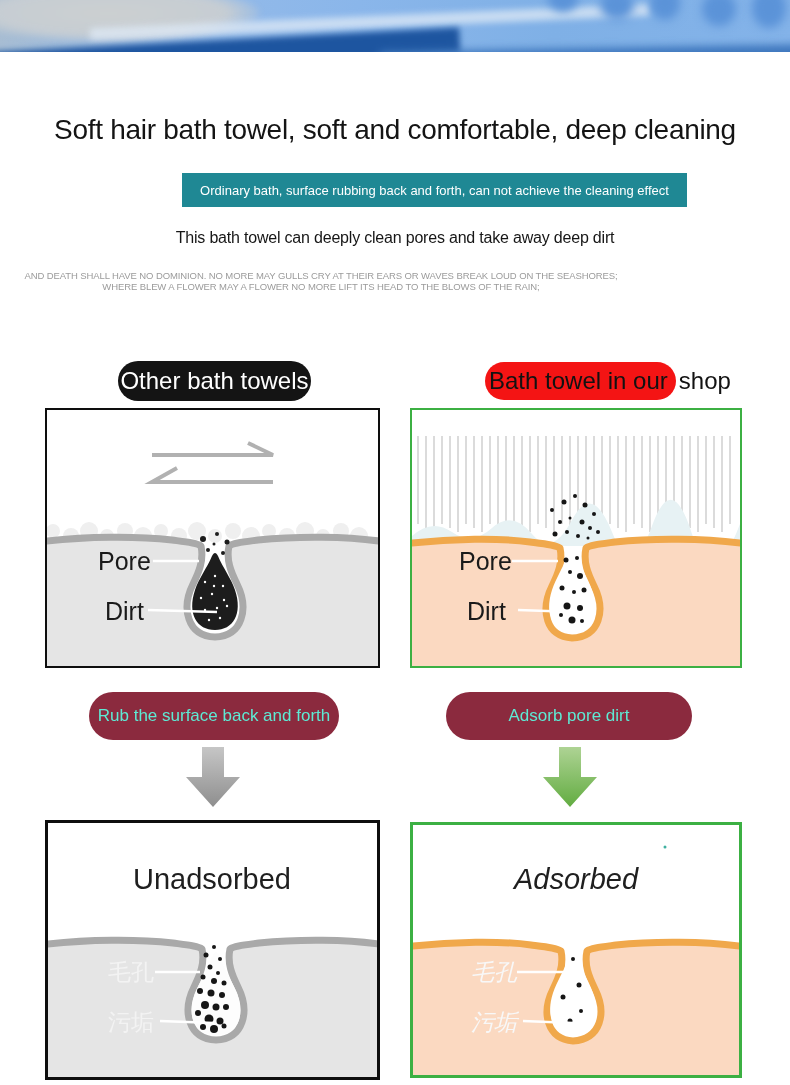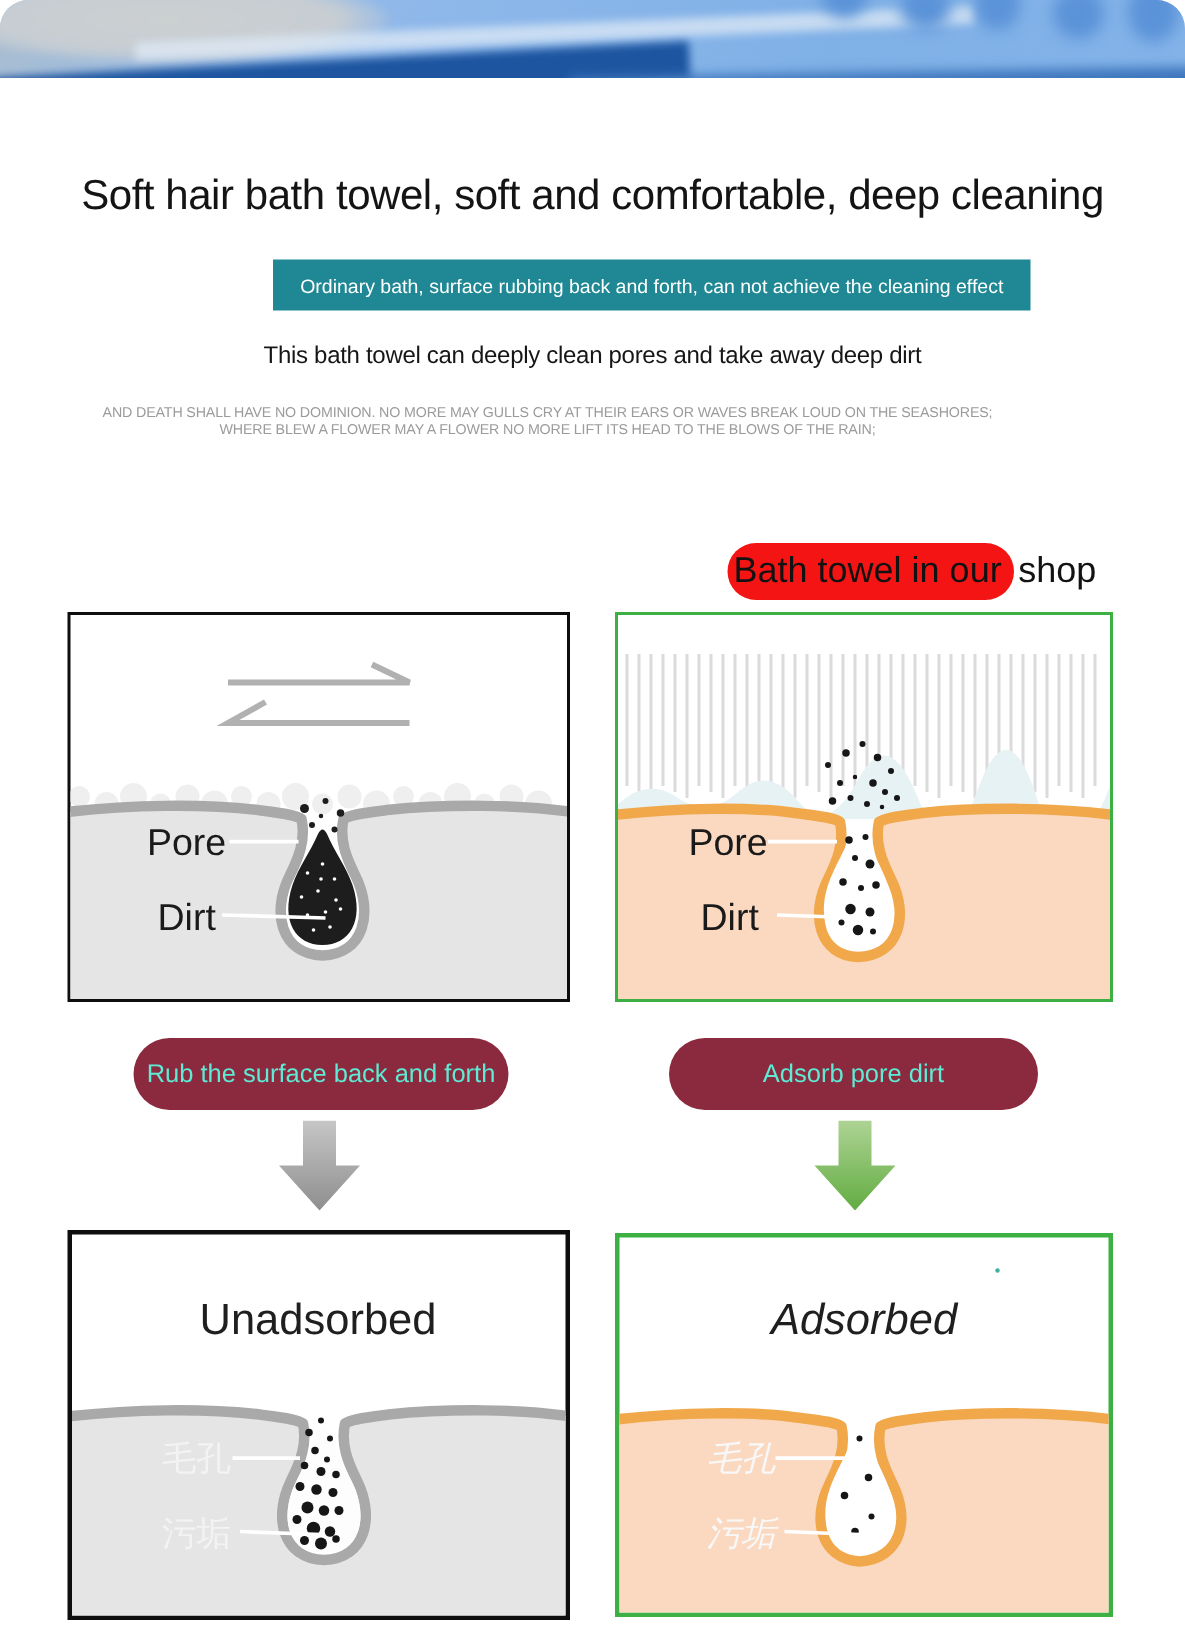--- a/index.html
+++ b/index.html
@@ -1,17 +1,17 @@
 <!DOCTYPE html>
 <html><head>
 <meta charset="utf-8">
 <style>
   html,body{margin:0;padding:0;background:#fff;}
   .page{position:relative;width:790px;height:1085px;background:#ffffff;overflow:hidden;
-        font-family:"Liberation Sans",sans-serif;border-radius:19px;}
+        font-family:"Liberation Sans",sans-serif;}
 
   
   .hero{position:absolute;left:0;top:0;width:790px;height:52px;overflow:hidden;
         background:linear-gradient(100deg,#a8bdd2 0%,#96bbe8 20%,#8ab6ea 45%,#7fb0e6 70%,#84b3e9 100%);}
   .hero .gray-blob{position:absolute;left:-40px;top:-16px;width:300px;height:58px;border-radius:50%;
         background:radial-gradient(ellipse at center,#ccd0d1 0%,#c6cdd3 55%,rgba(198,205,211,0) 75%);
         filter:blur(3px);}
   .hero .light-edge{position:absolute;left:90px;top:16px;width:560px;height:12px;background:#dfeaf6;
         opacity:.75;transform:rotate(-2.5deg);filter:blur(3px);}
   .hero .navy-wedge{position:absolute;left:-20px;bottom:-14px;width:480px;height:26px;background:#1d55a0;
@@ -26,21 +26,21 @@
   .b5{left:548px;top:-16px;width:30px;height:28px;}
 
   
   .title{position:absolute;top:114px;left:0;width:790px;text-align:center;font-size:28px;
          letter-spacing:-0.3px;color:#141414;white-space:nowrap;}
   .banner{position:absolute;top:173px;left:182px;width:505px;height:34px;background:#1f8894;color:#ffffff;
           font-size:13px;display:flex;align-items:center;justify-content:center;white-space:nowrap;}
   .subtitle{position:absolute;top:229px;left:0;width:790px;text-align:center;font-size:16px;
             letter-spacing:-0.2px;color:#161616;white-space:nowrap;}
   .fineprint{position:absolute;top:270px;left:0;width:642px;text-align:center;font-size:9.5px;
-             line-height:11px;color:#9b9b9b;letter-spacing:-0.1px;margin-left:44px;}
+             line-height:11px;color:#9b9b9b;letter-spacing:-0.1px;}
 
   
   .badge-black{position:absolute;top:361px;left:118px;width:193px;height:40px;border-radius:20px;
                background:#141414;color:#ffffff;font-size:24px;display:flex;align-items:center;
                justify-content:center;white-space:nowrap;overflow:visible;}
   .badge-red-row{position:absolute;top:362px;left:485px;height:38px;display:flex;align-items:center;}
   .badge-red-pill{height:38px;border-radius:19px;background:#f41414;color:#121212;font-size:24px;
                   display:flex;align-items:center;padding:0 8px 0 4px;white-space:nowrap;}
   .badge-red-rest{font-size:24px;color:#121212;margin-left:3px;white-space:nowrap;}
 
@@ -81,20 +81,21 @@
   </div>
 
   <div class="title">Soft hair bath towel, soft and comfortable, deep cleaning</div>
   <div class="banner">Ordinary bath, surface rubbing back and forth, can not achieve the cleaning effect</div>
   <div class="subtitle">This bath towel can deeply clean pores and take away deep dirt</div>
   <div class="fineprint">
     <div>AND DEATH SHALL HAVE NO DOMINION. NO MORE MAY GULLS CRY AT THEIR EARS OR WAVES BREAK LOUD ON THE SEASHORES;</div>
     <div>WHERE BLEW A FLOWER MAY A FLOWER NO MORE LIFT ITS HEAD TO THE BLOWS OF THE RAIN;</div>
   </div>
 
+  <div class="badge-black">Other bath towels</div>
   <div class="badge-red-row">
     <span class="badge-red-pill">Bath towel in our</span>
     <span class="badge-red-rest">shop</span>
   </div>
 
   <div class="panel panel-a">
     <svg viewBox="0 0 331 256">
 
       <path d="M201,33 L226,45 L105,45" fill="none" stroke="#b1b1b1" stroke-width="4"></path>
       <path d="M130,58 L105,72 L226,72" fill="none" stroke="#b1b1b1" stroke-width="4"></path>

